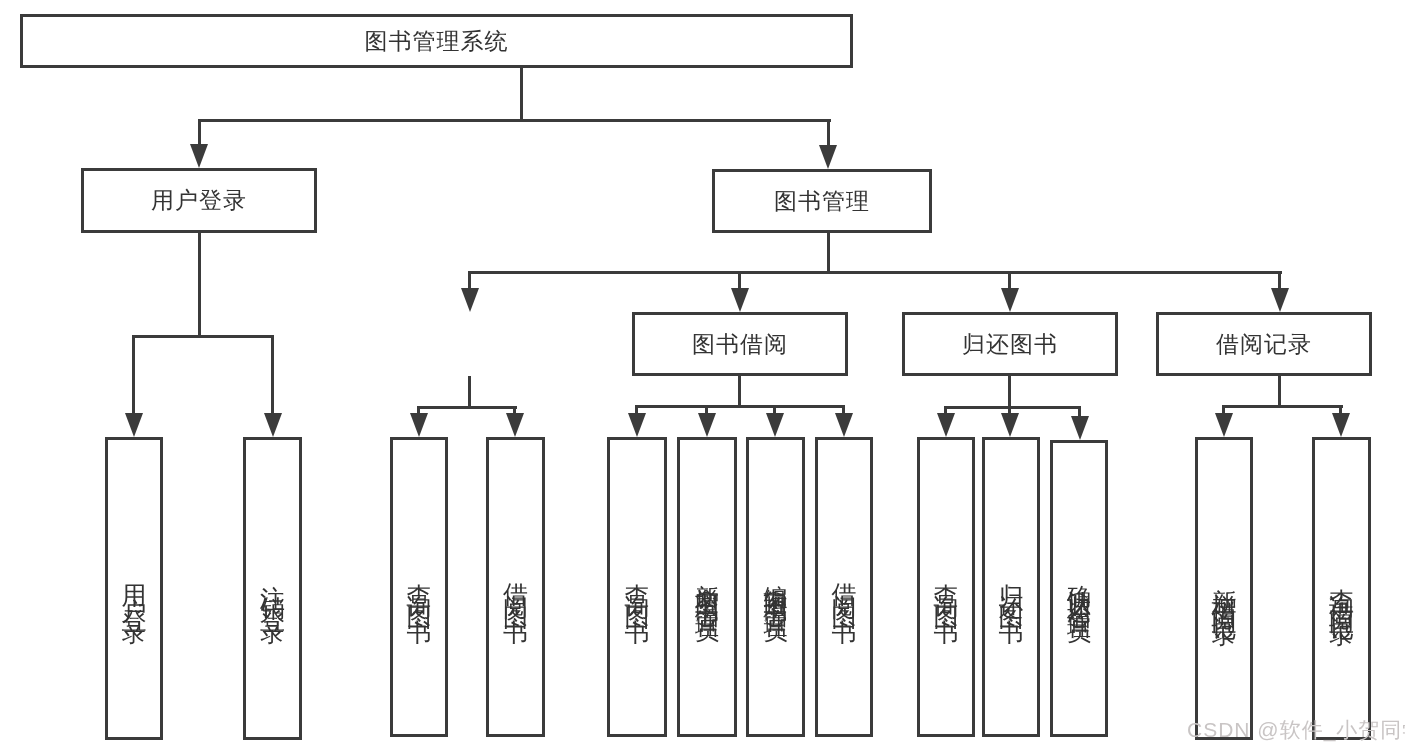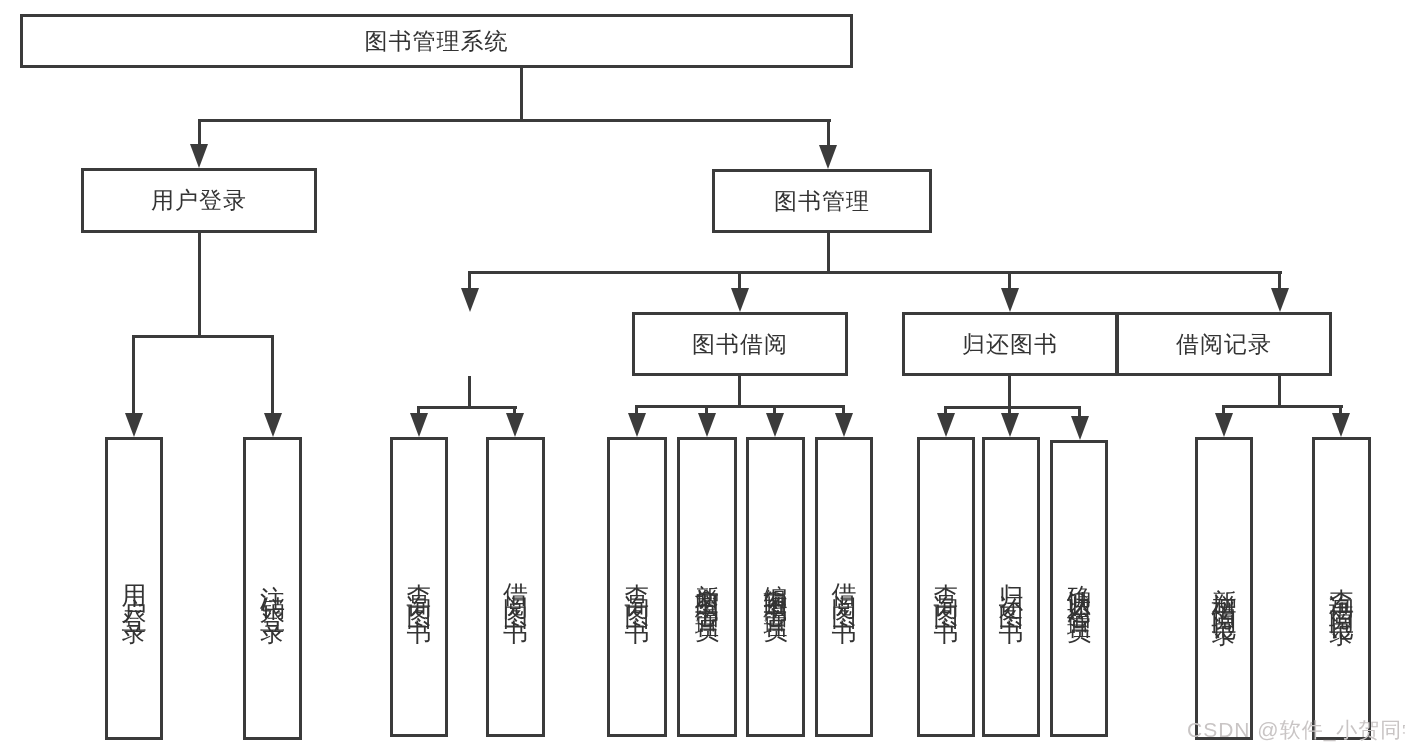--- a/index.html
+++ b/index.html
@@ -31,21 +31,21 @@
     position:absolute; left:1187px; top:716px; z-index:10;
     font-size:21px; color:#c9c5c5; letter-spacing:1px; white-space:nowrap;
   }
   
   #b-root { left:20px;  top:14px;  width:833px; height:54px; }
   #b-l2-0 { left:81px;  top:168px; width:236px;  height:65px; }
   #b-l2-1 { left:712px; top:169px; width:220px;  height:64px; }
   #b-l3-0 { left:362px; top:312px; width:216px;  height:64px; }
   #b-l3-1 { left:632px; top:312px; width:216px;  height:64px; }
   #b-l3-2 { left:902px; top:312px; width:216px;  height:64px; }
-  #b-l3-3 { left:1116px;top:312px; width:216px;  height:64px; }
+  #b-l3-3 { left:1156px;top:312px; width:216px;  height:64px; }
   
   #b-lf-0 { left:105px; top:437px; width:58px; height:303px; }
   #b-lf-1 { left:243px; top:437px; width:59px; height:303px; }
   #b-lf-2 { left:390px; top:437px; width:58px; height:300px; }
   #b-lf-3 { left:486px; top:437px; width:59px; height:300px; }
   #b-lf-4 { left:607px; top:437px; width:60px; height:300px; }
   #b-lf-5 { left:677px; top:437px; width:60px; height:300px; }
   #b-lf-6 { left:746px; top:437px; width:59px; height:300px; }
   #b-lf-7 { left:815px; top:437px; width:58px; height:300px; }
   #b-lf-8 { left:917px; top:437px; width:58px; height:300px; }

